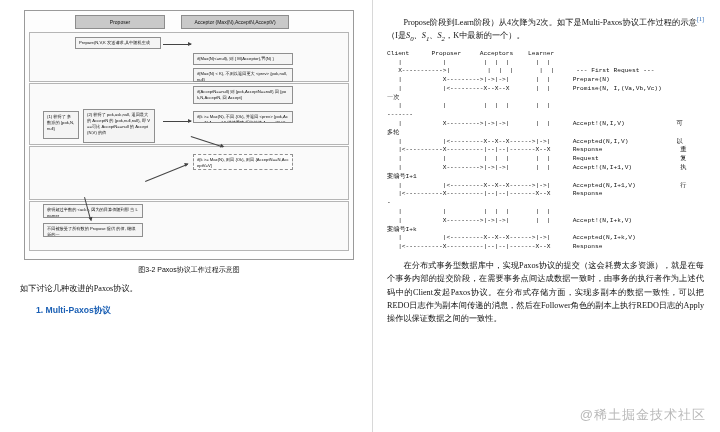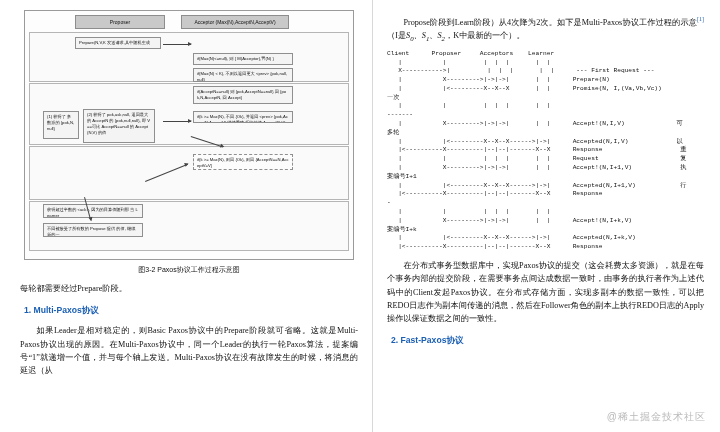--- a/index.html
+++ b/index.html
@@ -123,42 +123,42 @@
     color: #111;
     text-align: justify;
     margin: 7px 0 0 0;
     text-indent: 2em;
   }
   .para.noind { text-indent: 0; }
   .heading {
     font-size: 8.6px;
     color: #1a5fb4;
     font-family: "Liberation Sans", sans-serif;
-    margin: 10px 0 2px 4px;
+    margin: 10px 0 2px 16px;
     font-weight: bold;
   }
   .hl-orange-u { color: #e8590c; border-bottom: 1px solid #e8590c; }
   .sup { font-size: 6px; vertical-align: super; color: #1a5fb4; }
 
   .mono {
     font-family: "Liberation Mono", monospace;
     font-size: 6.2px;
     line-height: 1.42;
     color: #111;
     white-space: pre;
     margin: 6px 0 0 0;
   }
   .mono-block {
     margin-top: 6px;
   }
   .watermark {
     position: absolute;
     right: 14px;
     bottom: 8px;
-    font-size: 10px;
+    font-size: 13px;
     color: #b9b9b9;
     font-family: "Liberation Sans", sans-serif;
     letter-spacing: 1px;
   }
 </style>
 </head>
 <body>
 
 <div class="page">
 
@@ -203,26 +203,25 @@
 
       <div class="arrow" style="left:138px; top:33px;  width:28px;"></div>
       <div class="arrow" style="left:138px; top:110px; width:28px;"></div>
       <div class="arrow" style="left:166px; top:125px; width:34px; transform: rotate(18deg);"></div>
       <div class="arrow" style="left:120px; top:170px; width:46px; transform: rotate(-22deg);"></div>
       <div class="arrow" style="left:60px;  top:186px; width:24px; transform: rotate(75deg);"></div>
     </div>
 
     <div class="fig-caption">图3-2 Paxos协议工作过程示意图</div>
 
-    <div class="para noind">每轮都需要经过Prepare阶段。</div>
+    <div class="para noind">如下讨论几种改进的Paxos协议。</div>
 
     <div class="heading">1. Multi-Paxos协议</div>
 
 
-    <p class="para">如果Leader是相对稳定的，则Basic Paxos协议中的Prepare阶段就可省略。这就是Multi-Paxos协议出现的原因。在Multi-Paxos协议中，同一个Leader的执行一轮Paxos算法，提案编号“1”就递增一个值，并与每个轴上发送。Multi-Paxos协议在没有故障发生的时候，将消息的延迟（从</p>
   </div>
 
   <div class="divider"></div>
 
   <div class="col col-right">
 
     <p class="para"><span>Propose阶段到Learn阶段）从4次降为2次。如下是Multi-Paxos协议工作过程的示意</span><span class="sup">[1]</span><span>（I是</span><i>S<sub>0</sub>、S<sub>1</sub>、S<sub>2</sub></i><span>，K中最新的一个）。</span></p>
 
     <div class="mono mono-block">Client      Proposer     Acceptors    Learner
    |           |          |  |  |       |  |
@@ -243,18 +242,17 @@
    |&lt;----------X----------|--|--|-------X--X      Response
 -
    |           |          |  |  |       |  |
    |           X---------&gt;|-&gt;|-&gt;|       |  |      Accept!(N,I+k,V)
 案编号I+k
    |           |&lt;---------X--X--X------&gt;|-&gt;|      Accepted(N,I+k,V)
    |&lt;----------X----------|--|--|-------X--X      Response</div>
 
     <p class="para">在分布式事务型数据库中，实现Paxos协议的提交（这会耗费太多资源），就是在每个事务内部的提交阶段，在需要事务点间达成数据一致时，由事务的执行者作为上述代码中的Client发起Paxos协议。在分布式存储方面，实现多副本的数据一致性，可以把REDO日志作为副本间传递的消息，然后在Follower角色的副本上执行REDO日志的Apply操作以保证数据之间的一致性。</p>
 
-    <div class="heading">2. Fast-Paxos协议</div>
 
     <div class="watermark">@稀土掘金技术社区</div>
   </div>
 
 </div>
 
 </body></html>

